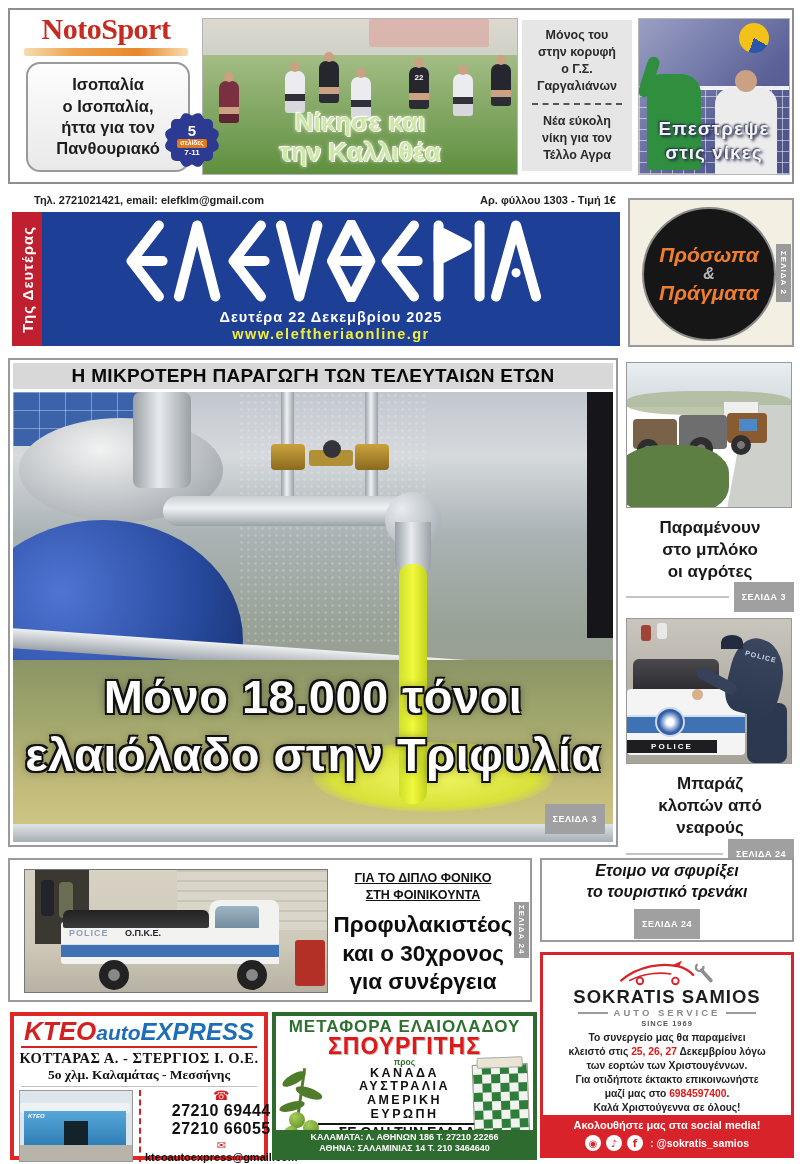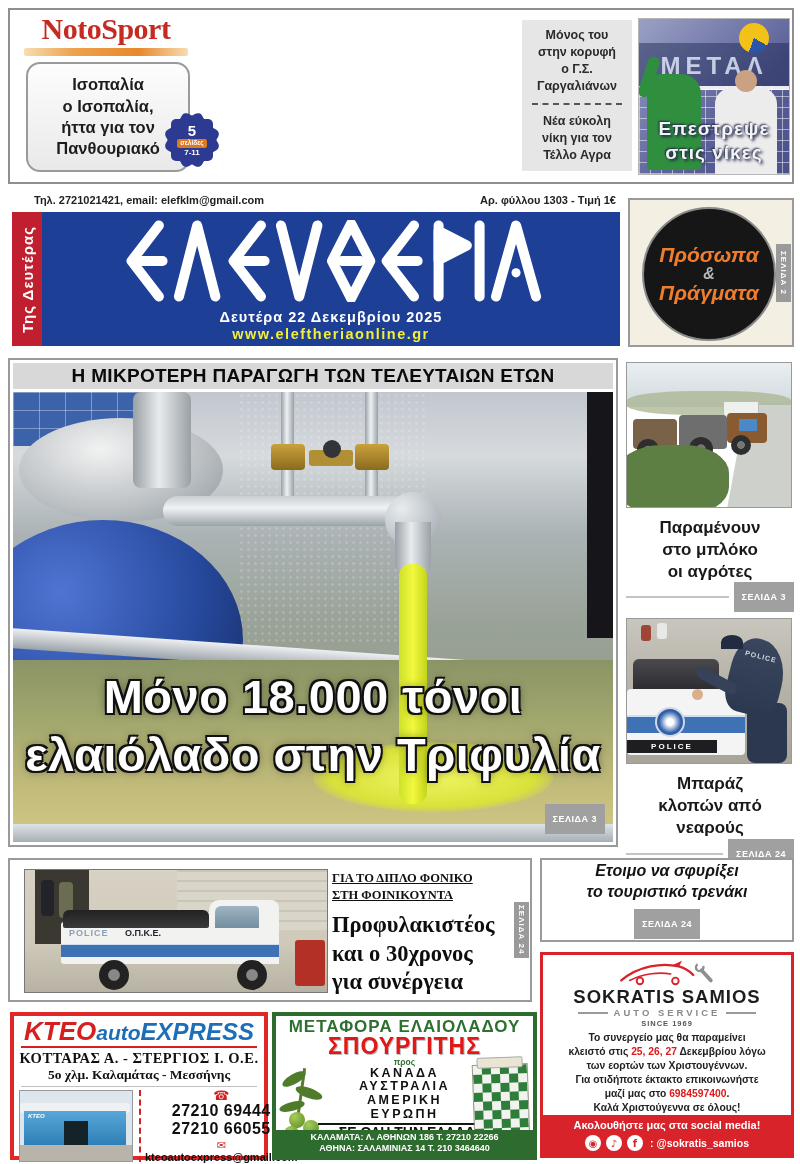--- a/index.html
+++ b/index.html
@@ -172,21 +172,21 @@
   .pk-truck{position:absolute;left:36px;bottom:4px;width:240px;height:92px;}
   .pk-bed{position:absolute;left:0;top:26px;width:150px;height:42px;background:#f2f2f0;border-radius:3px;}
   .pk-cover{position:absolute;left:2px;top:14px;width:146px;height:18px;border-radius:6px 6px 2px 2px;background:linear-gradient(#222,#3a3a3a);}
   .pk-cab{position:absolute;left:148px;top:4px;width:70px;height:64px;border-radius:10px 8px 0 0;background:#f2f2f0;}
   .pk-win{position:absolute;left:154px;top:10px;width:44px;height:22px;border-radius:6px 4px 0 0;background:linear-gradient(#9fb4c2,#728ea0);}
   .pk-stripe{position:absolute;left:0;top:48px;width:218px;height:12px;background:#3f72b4;border-top:1.5px solid #cfe0f2;}
   .pk-opke{position:absolute;left:64px;top:32px;font-weight:800;font-size:9px;color:#223;}
   .pk-pol{position:absolute;left:8px;top:32px;font-weight:800;font-size:9px;color:#8aa0b8;letter-spacing:1px;}
   .pk-w{position:absolute;bottom:-2px;width:30px;height:30px;border-radius:50%;background:radial-gradient(#888 25%,#222 30%);}
   .pkw1{left:38px;} .pkw2{left:176px;}
-  .foin-txt{position:absolute;left:322px;top:10px;width:182px;text-align:left;font-family:Liberation Serif, serif;}
+  .foin-txt{position:absolute;left:322px;top:10px;width:182px;text-align:center;}
   .fk{font-weight:800;font-size:12.5px;color:#111;text-decoration:underline;line-height:1.35;}
   .fh{margin-top:7px;font-weight:800;font-size:22.5px;color:#0d0d0d;line-height:1.28;}
   .foin-tab{position:absolute;right:1px;top:42px;width:15px;height:56px;}
 
   
   .tren{position:absolute;left:540px;top:858px;width:254px;height:84px;border:2px solid #9a9a9a;background:#fff;box-sizing:border-box;
         display:flex;flex-direction:column;align-items:center;justify-content:center;}
   .tren-l{font-weight:900;font-style:italic;font-size:16px;color:#141414;line-height:1.3;}
   .tren .tag{margin-top:6px;}
 
@@ -272,34 +272,51 @@
       <i></i>
       <i class="r2"></i>
       <i class="r3"></i>
       <div class="burst-c">
         <span class="b-num">5</span>
         <span class="b-word">σελίδες</span>
         <span class="b-range">7-11</span>
       </div>
     </div>
 
+    <div class="photo football">
+      <div class="fb-sky"></div>
+      <div class="fb-bldg"></div>
+      <div class="fb-pitch"></div>
+      <span class="pl maroon" style="left:16px;top:62px;"></span>
+      <span class="pl white" style="left:82px;top:52px;"></span>
+      <span class="pl dark" style="left:116px;top:42px;"></span>
+      <span class="pl white" style="left:148px;top:58px;"></span>
+      <span class="pl dark" style="left:206px;top:48px;">
+          <span class="jersey">22</span>
+        </span>
+      <span class="pl white" style="left:250px;top:55px;"></span>
+      <span class="pl dark" style="left:288px;top:45px;"></span>
+      <div class="fb-cap">
+        <div>Νίκησε και</div>
+        <div>την Καλλιθέα</div>
+      </div>
+    </div>
 
     <div class="midbox">
       <span>Μόνος του</span>
       <span>στην κορυφή</span>
       <span>ο Γ.Σ. Γαργαλιάνων</span>
       <div class="mid-div"></div>
       <span>Νέα εύκολη</span>
       <span>νίκη για τον</span>
       <span>Τέλλο Αγρα</span>
     </div>
 
     <div class="photo volley">
       <div class="vb-bg"></div>
-      <div class="vb-banner">ΜΕΤΑΛ</div>
       <div class="vb-net"></div>
       <div class="vb-ball"></div>
       <div class="vb-green"></div>
       <div class="vb-white"></div>
       <div class="vb-cap">
         <div>Επεστρεψε</div>
         <div>στις νίκες</div>
       </div>
     </div>
   </div>

